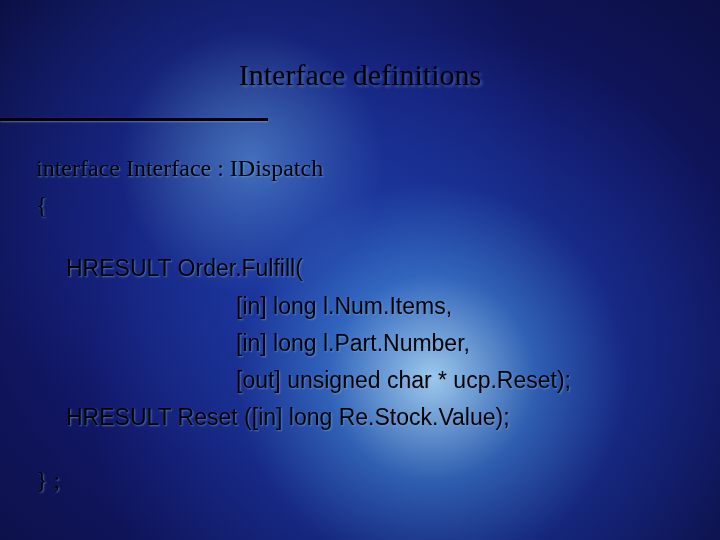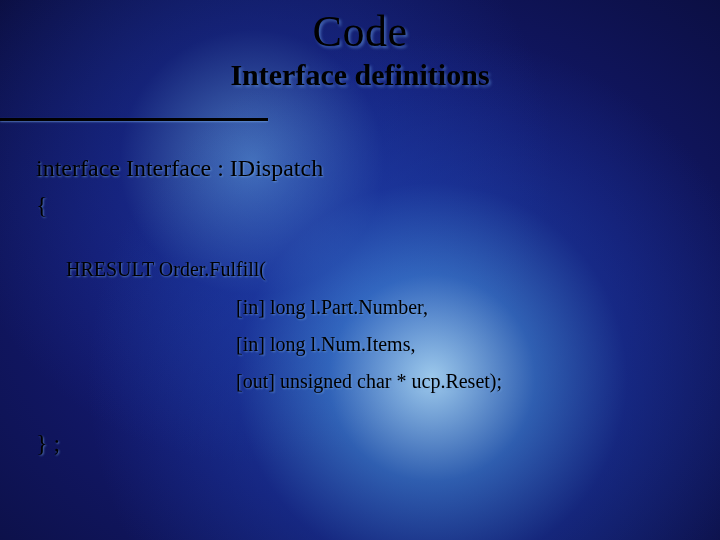--- a/index.html
+++ b/index.html
@@ -33,21 +33,21 @@
     text-shadow: 2px 2px 3px rgba(100,150,220,0.6);
     letter-spacing: 0.5px;
   }
   .subtitle {
     position: absolute;
     top: 58px;
     left: 0;
     width: 100%;
     text-align: center;
     font-size: 30px;
-    font-weight: 700;
+    font-weight: 400;
     color: #000;
     text-shadow: 2px 2px 3px rgba(100,150,220,0.5);
   }
   .rule {
     position: absolute;
     top: 118px;
     left: 0;
     width: 268px;
     height: 3px;
     background: #000;
@@ -58,49 +58,51 @@
     top: 150px;
     left: 36px;
     right: 36px;
     font-size: 24px;
     line-height: 1.55;
     color: #000;
     font-family: Georgia, 'Times New Roman', serif;
     text-shadow: 1px 1px 2px rgba(120,170,230,0.6);
   }
   .body .sans {
-    font-family: Liberation Serif, serif;
-    font-size: 20px;
+    font-family: Liberation Sans, sans-serif;
+    font-size: 23px;
   }
   .gap { height: 26px; }
   .indent1 { padding-left: 30px; }
   .indent2 { padding-left: 200px; }
 </style>
 </head>
 <body>
 
 <div class="slide">
 
-  <div class="title">Code</div>
   <div class="subtitle">Interface definitions</div>
   <div class="rule"></div>
 
   <div class="body">
     <div>interface Interface :  IDispatch</div>
     <div>{</div>
     <div class="gap"></div>
     <div class="indent1">
       <span class="sans">HRESULT Order.Fulfill(</span>
     </div>
     <div class="indent2">
+      <span class="sans">[in] long l.Num.Items,</span>
+    </div>
+    <div class="indent2">
       <span class="sans">[in] long l.Part.Number,</span>
     </div>
     <div class="indent2">
-      <span class="sans">[in] long l.Num.Items,</span>
+      <span class="sans">[out] unsigned char * ucp.Reset);</span>
     </div>
-    <div class="indent2">
-      <span class="sans">[out] unsigned char * ucp.Reset);</span>
+    <div class="indent1">
+      <span class="sans">HRESULT Reset ([in] long Re.Stock.Value);</span>
     </div>
     <div class="gap"></div>
     <div>} ;</div>
   </div>
 
 </div>
 
 </body></html>

